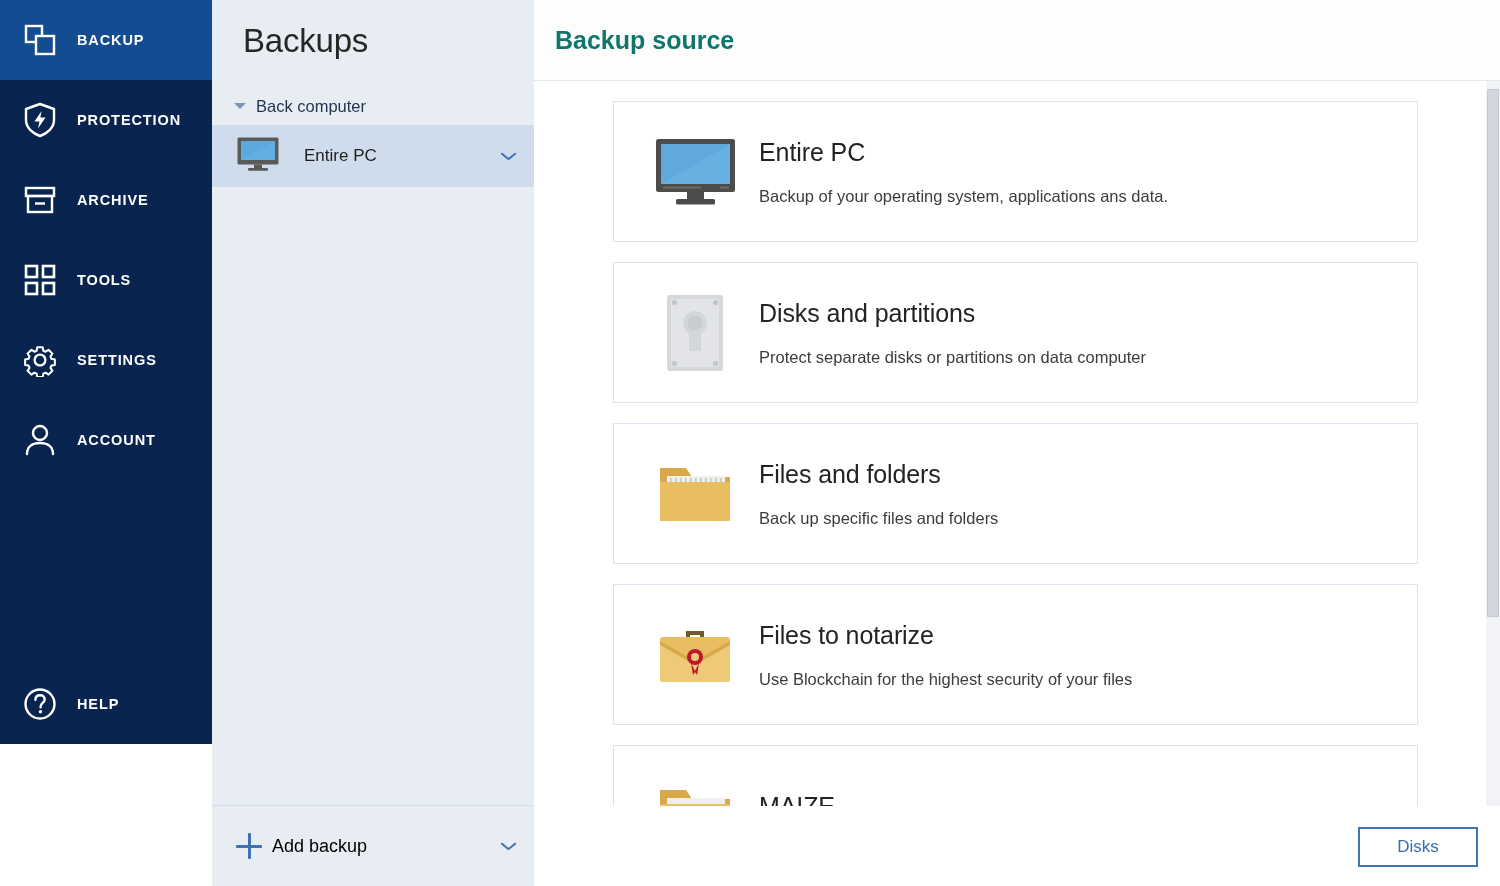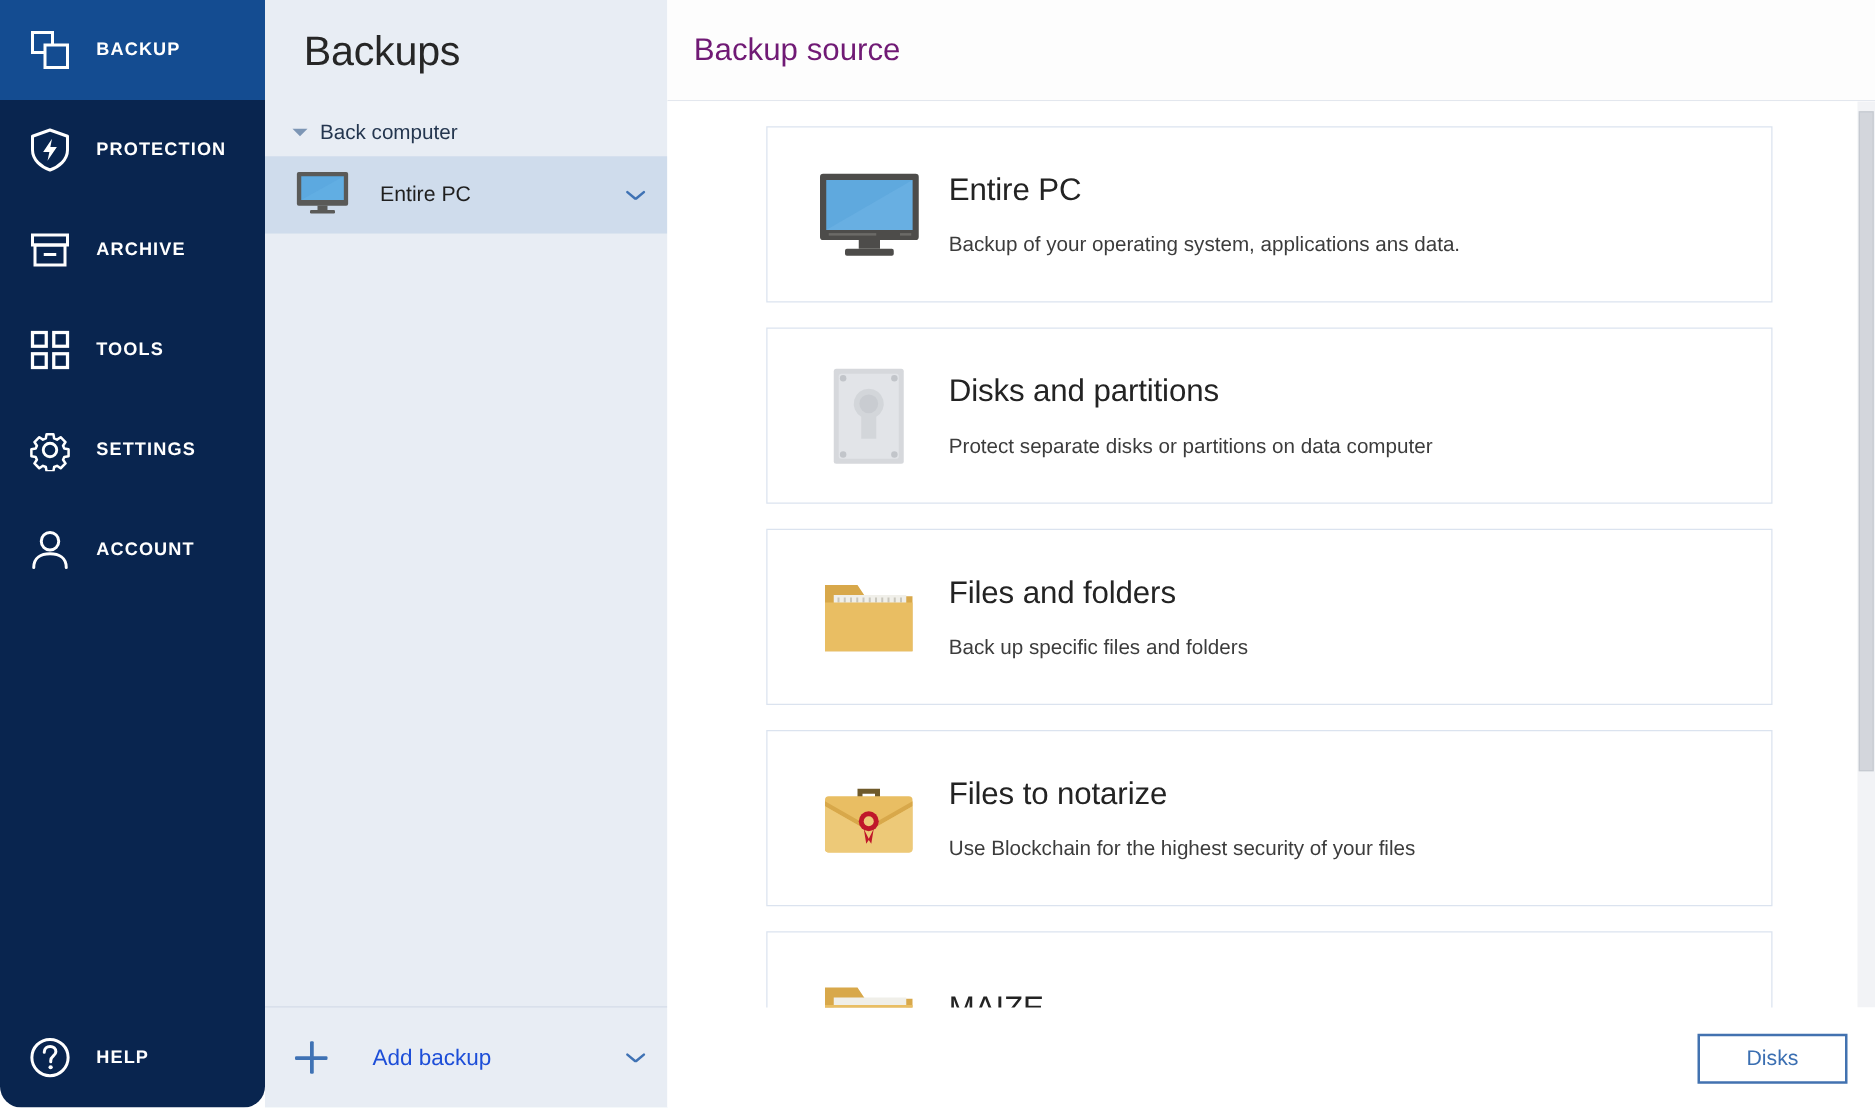--- a/index.html
+++ b/index.html
@@ -6,21 +6,21 @@
   html, body {
     width: 1500px; height: 886px;
     overflow: hidden;
     font-family: "Liberation Sans", sans-serif;
     background: #ffffff;
   }
   #app { display: flex; width: 1500px; height: 886px; }
 
   
   #nav {
-    width: 212px; height: 886px;
+    width: 212px; height: 744px;
     background: #0b2košt;
     background: #0c2a5c;
     background: #0a2a5e;
     background: #09255a;
     background: #0b2a5e;
     background: #082352;
     background: #0a2758;
     background: #09264f;
     background: #0a2452;
     background: #09254f;
@@ -144,21 +144,20 @@
     background: #0b2a5a;
     background: #0a2551;
     background: #0B2A5C;
     background: #0b2858;
     background: #0a2753;
     background: #09254F;
     position: relative;
     flex: 0 0 212px;
     display: flex;
     flex-direction: column;
-    border-radius: 17px;
   }
   .nav-item {
     height: 80px;
     display: flex;
     align-items: center;
     padding-left: 20px;
     color: #ffffff;
     letter-spacing: 0.9px;
     font-size: 14.5px;
     font-weight: bold;
@@ -226,36 +225,36 @@
   }
   #add-backup .plus {
     width: 26px; height: 26px; position: relative; flex: 0 0 26px;
   }
   #add-backup .plus::before, #add-backup .plus::after {
     content:""; position:absolute; background:#3f72b4; border-radius:1px;
   }
   #add-backup .plus::before { left: 0; right: 0; top: 11.5px; height: 3px; }
   #add-backup .plus::after  { top: 0; bottom: 0; left: 11.5px; width: 3px; }
   #add-backup .label {
-    margin-left: 36px; font-size: 18px; color: #1d4ed8; flex: 1 1 auto;
+    margin-left: 10px; font-size: 18px; color: #000000; flex: 1 1 auto;
   }
 
   
   #main {
     flex: 1 1 auto; height: 886px; background:#ffffff;
     display: flex; flex-direction: column; position: relative;
   }
   #main-head {
     height: 81px; flex: 0 0 81px;
     border-bottom: 1px solid #e3e7ee;
     display: flex; align-items: center;
     padding-left: 21px;
     background: #fdfdfd;
   }
-  #main-head h1 { font-size: 25px; font-weight: normal; color: #701a75; }
+  #main-head h1 { font-size: 25px; font-weight: bold; color: #0f766e; }
 
   #scroll-region {
     flex: 1 1 auto; position: relative; overflow: hidden;
     background: #ffffff;
   }
   #cards { padding: 20px 0 0 0; }
   .card {
     width: 805px; margin: 0 0 20px 79px;
     min-height: 141px;
     border: 1px solid #dbe3ef;

